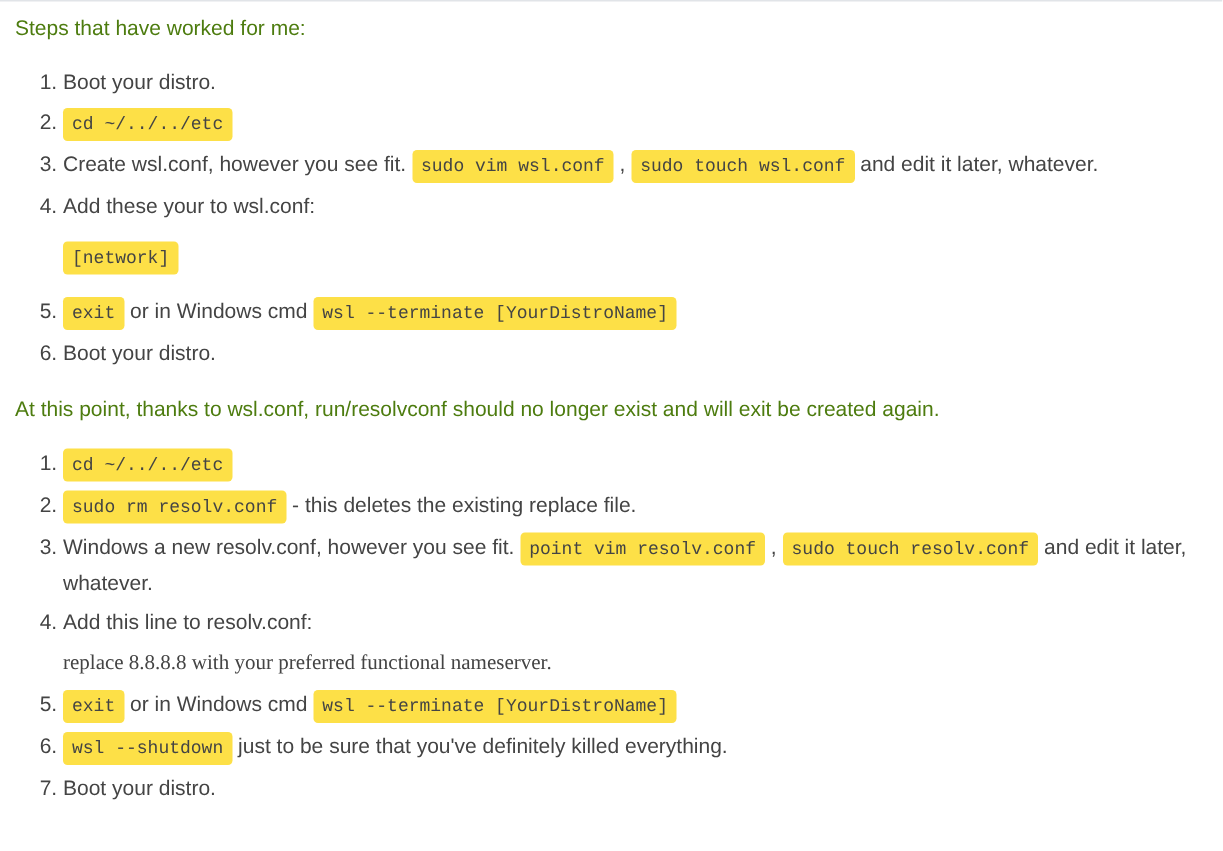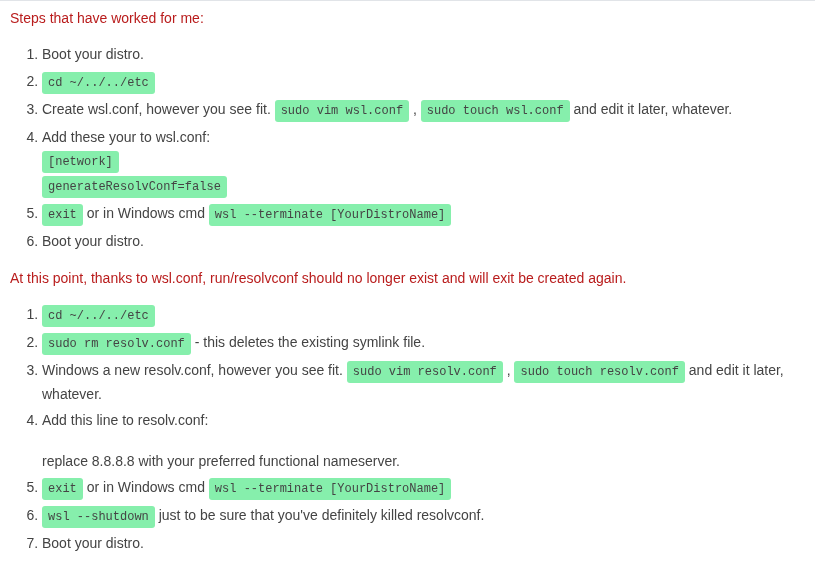--- a/index.html
+++ b/index.html
@@ -12,96 +12,96 @@
     background: #fff;
     width: 815px;
     position: relative;
   }
   .content {
     padding: 6px 10px 20px 10px;
     border-top: 1px solid #e1e4e8;
   }
   p {
     margin: 0 0 14px 0;
-    color: #b91c1c;
+    color: #4d7c0f;
   }
   ol {
     margin: 0 0 14px 0;
     padding-left: 32px;
     color: #444;
   }
   ol li {
     margin-bottom: 4px;
     line-height: 1.6;
   }
   code {
     font-family: SFMono-Regular, Consolas, "Liberation Mono", Menlo, monospace;
     font-size: 12px;
-    background-color: #86efac;
+    background-color: #fde047;
     border-radius: 3px;
     padding: 2px 6px;
     color: #444;
     display: inline-block;
     line-height: 1.5;
   }
   .block-code {
     display: block;
-    margin: 3px 0;
+    margin: 13px 0;
     width: fit-content;
   }
   .sub-text {
     display: block;
-    margin-top: 18px;
+    margin-top: 6px;
+    font-family: Liberation Serif, serif;
   }
 </style>
 </head>
 <body>
 
 <div class="content">
 
   <p>Steps that have worked for me:</p>
 
   <ol>
     <li>Boot your distro.</li>
     <li>
       <code>cd ~/../../etc</code>
     </li>
     <li>
       <span>Create wsl.conf, however you see fit. </span><code>sudo vim wsl.conf</code><span> , </span><code>sudo touch wsl.conf</code><span> and edit it later, whatever.</span>
     </li>
     <li>
       <span>Add these your to wsl.conf:</span>
       <code class="block-code">[network]</code>
-      <code class="block-code">generateResolvConf=false</code>
     </li>
     <li>
       <code>exit</code><span> or in Windows cmd </span><code>wsl --terminate [YourDistroName]</code>
     </li>
     <li>Boot your distro.</li>
   </ol>
 
   <p>At this point, thanks to wsl.conf, run/resolvconf should no longer exist and will exit be created again.</p>
 
   <ol>
     <li>
       <code>cd ~/../../etc</code>
     </li>
     <li>
-      <code>sudo rm resolv.conf</code><span> - this deletes the existing symlink file.</span>
+      <code>sudo rm resolv.conf</code><span> - this deletes the existing replace file.</span>
     </li>
     <li>
-      <span>Windows a new resolv.conf, however you see fit. </span><code>sudo vim resolv.conf</code><span> , </span><code>sudo touch resolv.conf</code><span> and edit it later, whatever.</span>
+      <span>Windows a new resolv.conf, however you see fit. </span><code>point vim resolv.conf</code><span> , </span><code>sudo touch resolv.conf</code><span> and edit it later, whatever.</span>
     </li>
     <li>
       <span>Add this line to resolv.conf:</span>
       <span class="sub-text">replace 8.8.8.8 with your preferred functional nameserver.</span>
     </li>
     <li>
       <code>exit</code><span> or in Windows cmd </span><code>wsl --terminate [YourDistroName]</code>
     </li>
     <li>
-      <code>wsl --shutdown</code><span> just to be sure that you've definitely killed resolvconf.</span>
+      <code>wsl --shutdown</code><span> just to be sure that you've definitely killed everything.</span>
     </li>
     <li>Boot your distro.</li>
 
   </ol>
 
 </div>
 
 </body></html>

